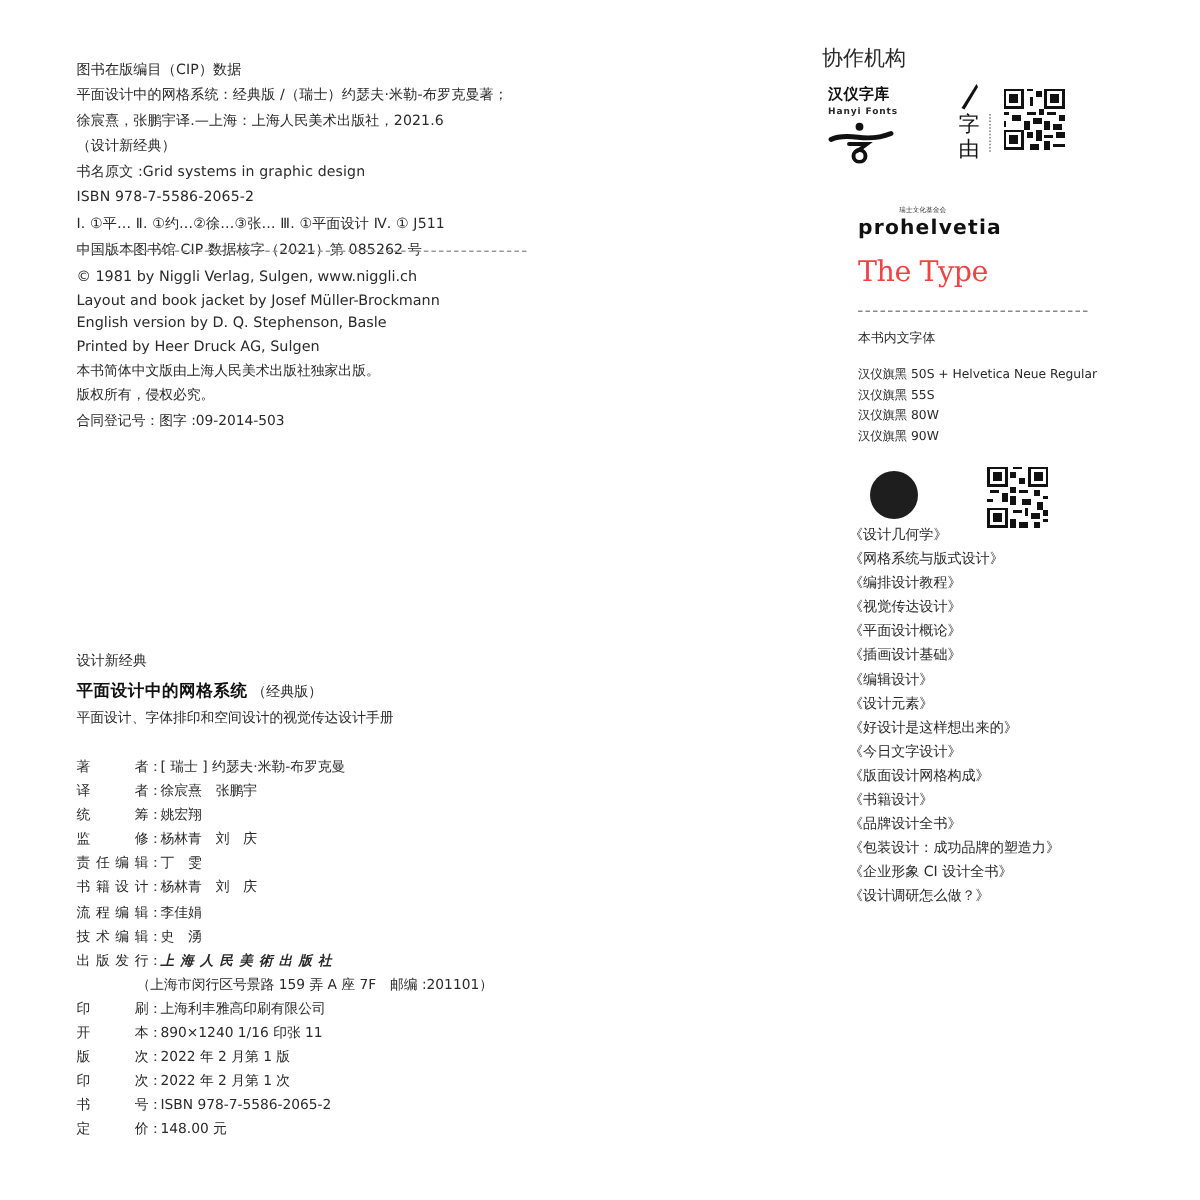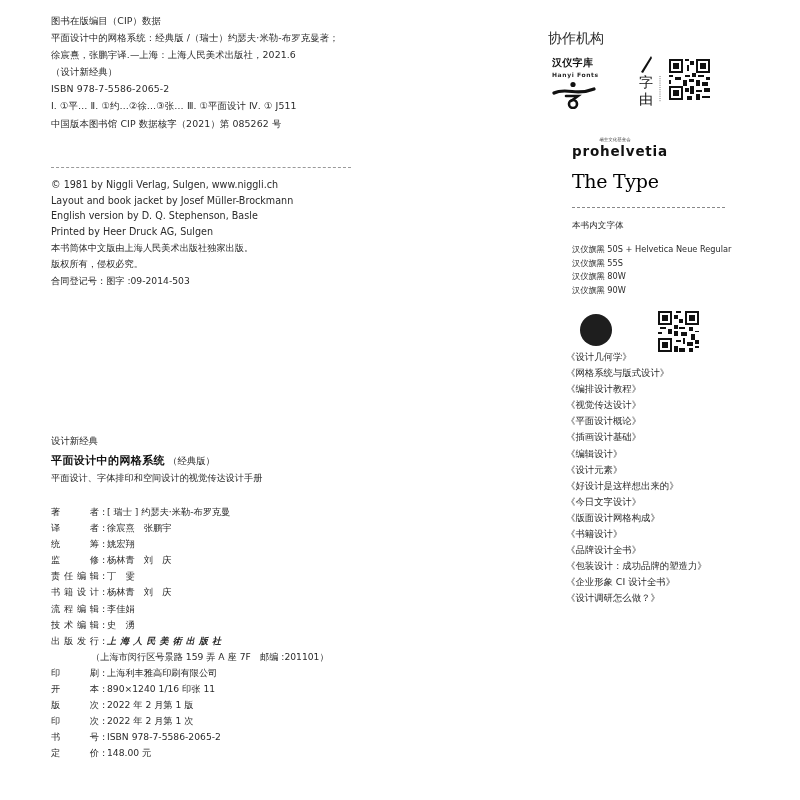--- a/index.html
+++ b/index.html
@@ -4,21 +4,21 @@
   <style>
     * { margin: 0; padding: 0; box-sizing: border-box; }
     html, body {
       width: 800px; height: 800px; background: #ffffff; overflow: hidden;
       font-family: "DejaVu Sans", "Liberation Sans", sans-serif;
       color: #2a2a2a;
     }
     .page { position: relative; width: 800px; height: 800px; }
 
     
-    .cip { position: absolute; left: 51px; top: 12px; width: 310px; }
+    .cip { position: absolute; left: 51px; top: 38px; width: 310px; }
     .cip .line { font-size: 9.4px; line-height: 17.1px; white-space: nowrap; letter-spacing: 0.1px; }
     .dash {
       position: absolute; left: 51px; top: 167px; width: 300px; height: 0;
       border-top: 1px dashed #9a9a9a;
     }
     .copyright { position: absolute; left: 51px; top: 177px; width: 320px; }
     .copyright .line { font-size: 9.6px; line-height: 15.7px; white-space: nowrap; }
     .copyright .line.cn { line-height: 16.6px; font-size: 9.2px; }
 
     .series { position: absolute; left: 51px; top: 434px; font-size: 9.4px; line-height: 14px; }
@@ -42,21 +42,21 @@
     .hanyi .en { font-size: 6px; font-weight: bold; letter-spacing: 0.6px; margin-top: 1px; }
     .hanyi .glyph { margin-top: 3px; width: 44px; height: 28px; position: relative; }
     .ziyou { position: absolute; left: 635px; top: 52px; width: 30px; height: 55px; }
     .qr { position: absolute; background: #fff; border: 0; }
     .qr1 { left: 669px; top: 59px; width: 41px; height: 41px; }
     .qr2 { left: 658px; top: 311px; width: 41px; height: 41px; }
 
     .prohelvetia { position: absolute; left: 572px; top: 137px; width: 110px; }
     .prohelvetia .small { font-size: 4.5px; text-align: center; width: 72px; padding-left: 14px; color: #333; }
     .prohelvetia .word { font-size: 13.5px; font-weight: bold; letter-spacing: 0.8px; color: #111; margin-top: 1px; }
-    .thetype { position: absolute; left: 572px; top: 170px; font-family: "DejaVu Serif", "Liberation Serif", serif; font-size: 19px; color: #000000; letter-spacing: -0.3px; }
+    .thetype { position: absolute; left: 572px; top: 170px; font-family: "DejaVu Serif", "Liberation Serif", serif; font-size: 19px; color: #ef4444; letter-spacing: -0.3px; }
     .dash2 { position: absolute; left: 572px; top: 207px; width: 153px; border-top: 1px dashed #888; }
     .font-label { position: absolute; left: 572px; top: 220px; font-size: 8.6px; }
     .fonts { position: absolute; left: 572px; top: 243px; }
     .fonts .line { font-size: 8.2px; line-height: 13.6px; white-space: nowrap; }
     .badge {
       position: absolute; left: 580px; top: 314px; width: 32px; height: 32px; border-radius: 50%;
       background: #1e1e1e; color: #fff; font-size: 6.5px; font-weight: bold;
       display: flex; flex-direction: column; align-items: center; justify-content: center; line-height: 8px; gap: 34px;
     }
     .booklist { position: absolute; left: 566px; top: 349px; }
@@ -65,20 +65,21 @@
 </head>
 <body>
 
 <div class="page">
 
   <div class="cip">
     <div class="line">图书在版编目（CIP）数据</div>
     <div class="line">平面设计中的网格系统：经典版 /（瑞士）约瑟夫·米勒-布罗克曼著；</div>
     <div class="line">徐宸熹，张鹏宇译.—上海：上海人民美术出版社，2021.6</div>
     <div class="line">（设计新经典）</div>
+    <div class="line">书名原文 :Grid systems in graphic design</div>
     <div class="line">ISBN 978-7-5586-2065-2</div>
     <div class="line">Ⅰ. ①平… Ⅱ. ①约…②徐…③张… Ⅲ. ①平面设计 Ⅳ. ① J511</div>
     <div class="line">中国版本图书馆 CIP 数据核字（2021）第 085262 号</div>
   </div>
 
   <div class="dash"></div>
 
   <div class="copyright">
     <div class="line">© 1981 by Niggli Verlag, Sulgen, www.niggli.ch</div>
     <div class="line">Layout and book jacket by Josef Müller-Brockmann</div>

